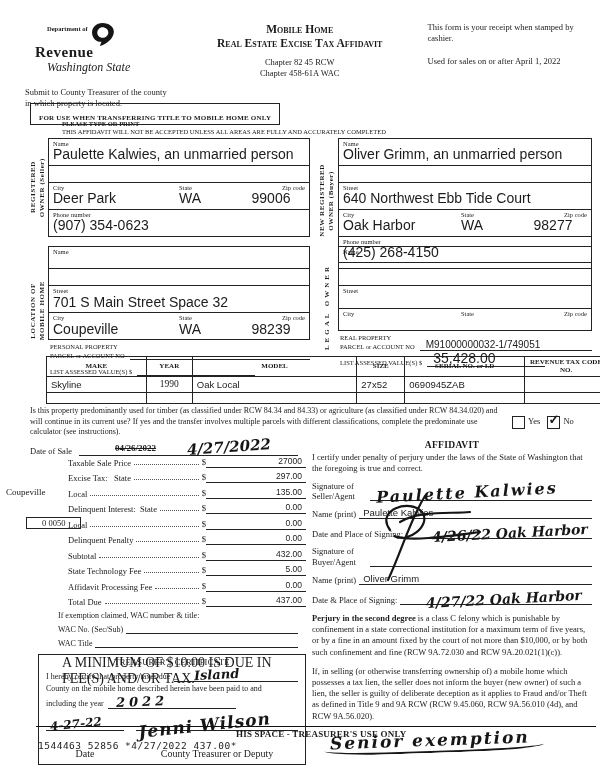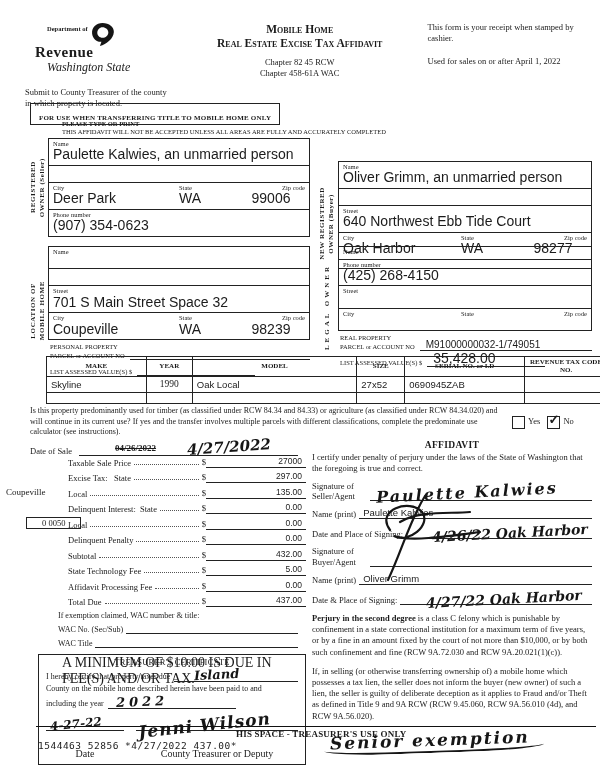--- a/index.html
+++ b/index.html
@@ -193,21 +193,21 @@
           </div>
         </div>
         <div class="orow">
           <div class="cell-lbl">Phone number</div>
           <div class="cell-val">(907) 354-0623</div>
         </div>
       </div>
     </div>
   </div>
 
-  <div class="own-sec" style="top:138px;left:316px;width:276px;margin-top:23px;">
+  <div class="own-sec" style="top:138px;left:316px;width:276px;">
     <div class="vcol" style="width:22px;">
       <span class="vtxt">NEW REGISTERED</span>
       <span class="vtxt">OWNER (Buyer)</span>
     </div>
     <div class="ocol">
       <div class="obox">
         <div class="orow">
           <div class="cell-lbl">Name</div>
           <div class="cell-val">Oliver Grimm, an unmarried person</div>
         </div>

